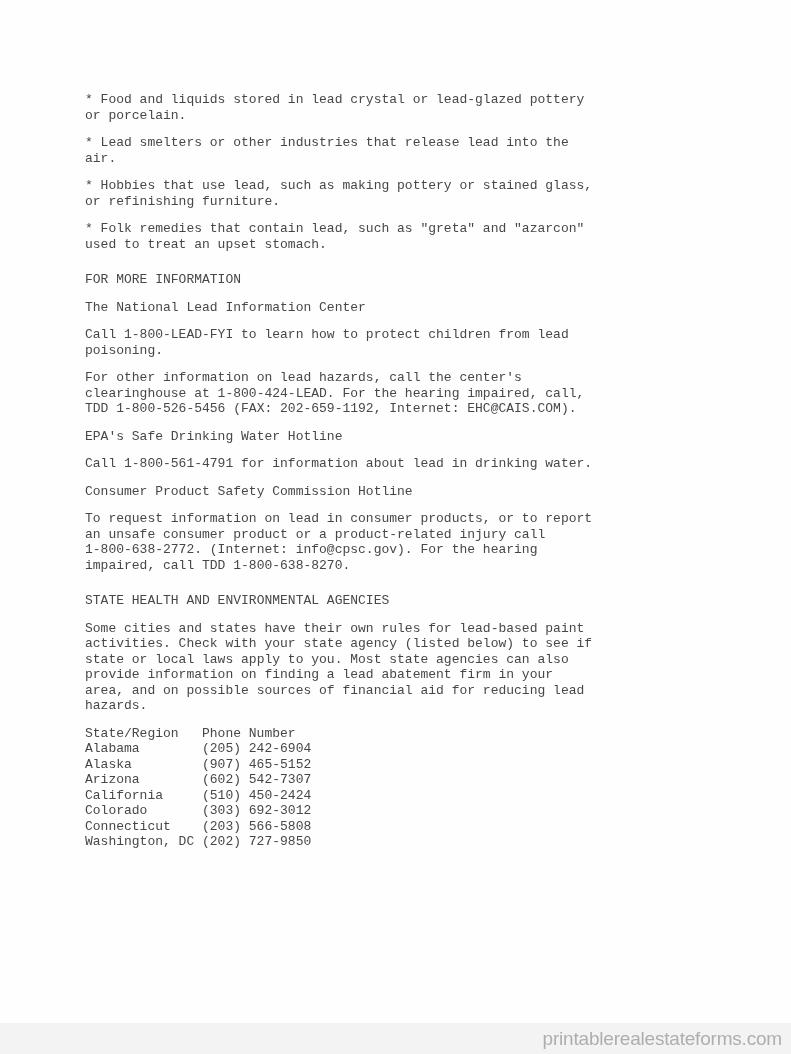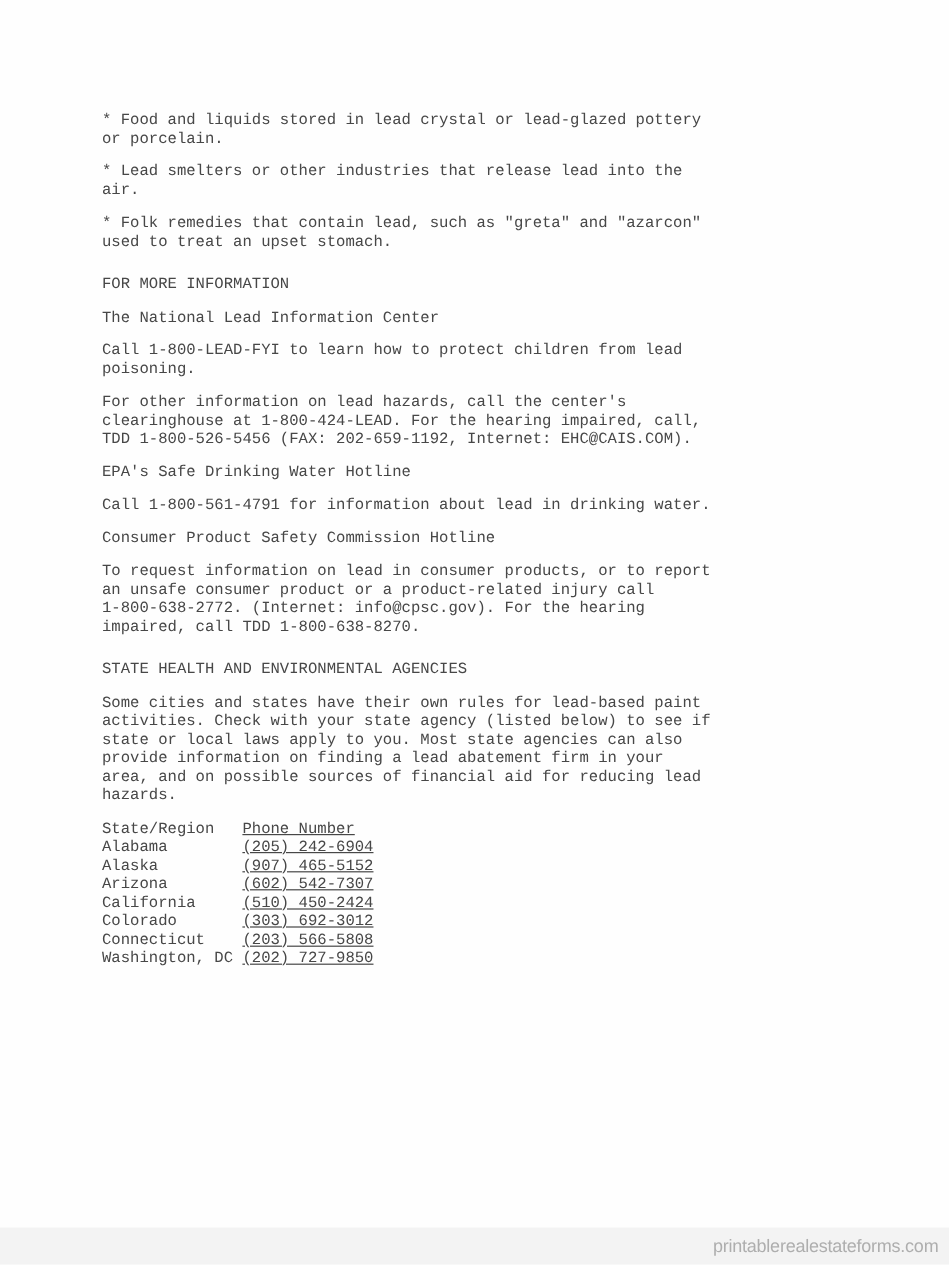--- a/index.html
+++ b/index.html
@@ -26,46 +26,48 @@
     row-gap: 12px;
     font-size: 13px;
     line-height: 15.5px;
     color: #474747;
   }
   .block { white-space: pre-wrap; }
   .heading { margin-top: 8px; white-space: pre-wrap; }
   .agency-table { }
   .trow { display: flex; line-height: 15.5px; }
   .tc-state { width: 15ch; white-space: pre; }
-  .tc-phone { white-space: pre; text-decoration: underline; }
+  .tc-phone { white-space: pre; }
   .footer-bar {
     position: absolute;
     left: 0; right: 0; bottom: 0;
     height: 31px;
     background: #f3f3f3;
     display: flex;
     align-items: center;
     justify-content: flex-end;
     padding-right: 9px;
     font-family: "Liberation Sans", sans-serif;
-    font-size: 15px;
+    font-size: 19px;
     letter-spacing: -0.2px;
     color: #aeaeae;
   }
 </style>
 </head>
 <body>
 
 <div class="page">
   <div class="doc">
 
     <div class="block">* Food and liquids stored in lead crystal or lead-glazed pottery
 or porcelain.</div>
     <div class="block">* Lead smelters or other industries that release lead into the
 air.</div>
+    <div class="block">* Hobbies that use lead, such as making pottery or stained glass,
+or refinishing furniture.</div>
     <div class="block">* Folk remedies that contain lead, such as "greta" and "azarcon"
 used to treat an upset stomach.</div>
 
     <div class="heading">FOR MORE INFORMATION</div>
 
     <div class="block">The National Lead Information Center</div>
     <div class="block">Call 1-800-LEAD-FYI to learn how to protect children from lead
 poisoning.</div>
     <div class="block">For other information on lead hazards, call the center's
 clearinghouse at 1-800-424-LEAD. For the hearing impaired, call,

